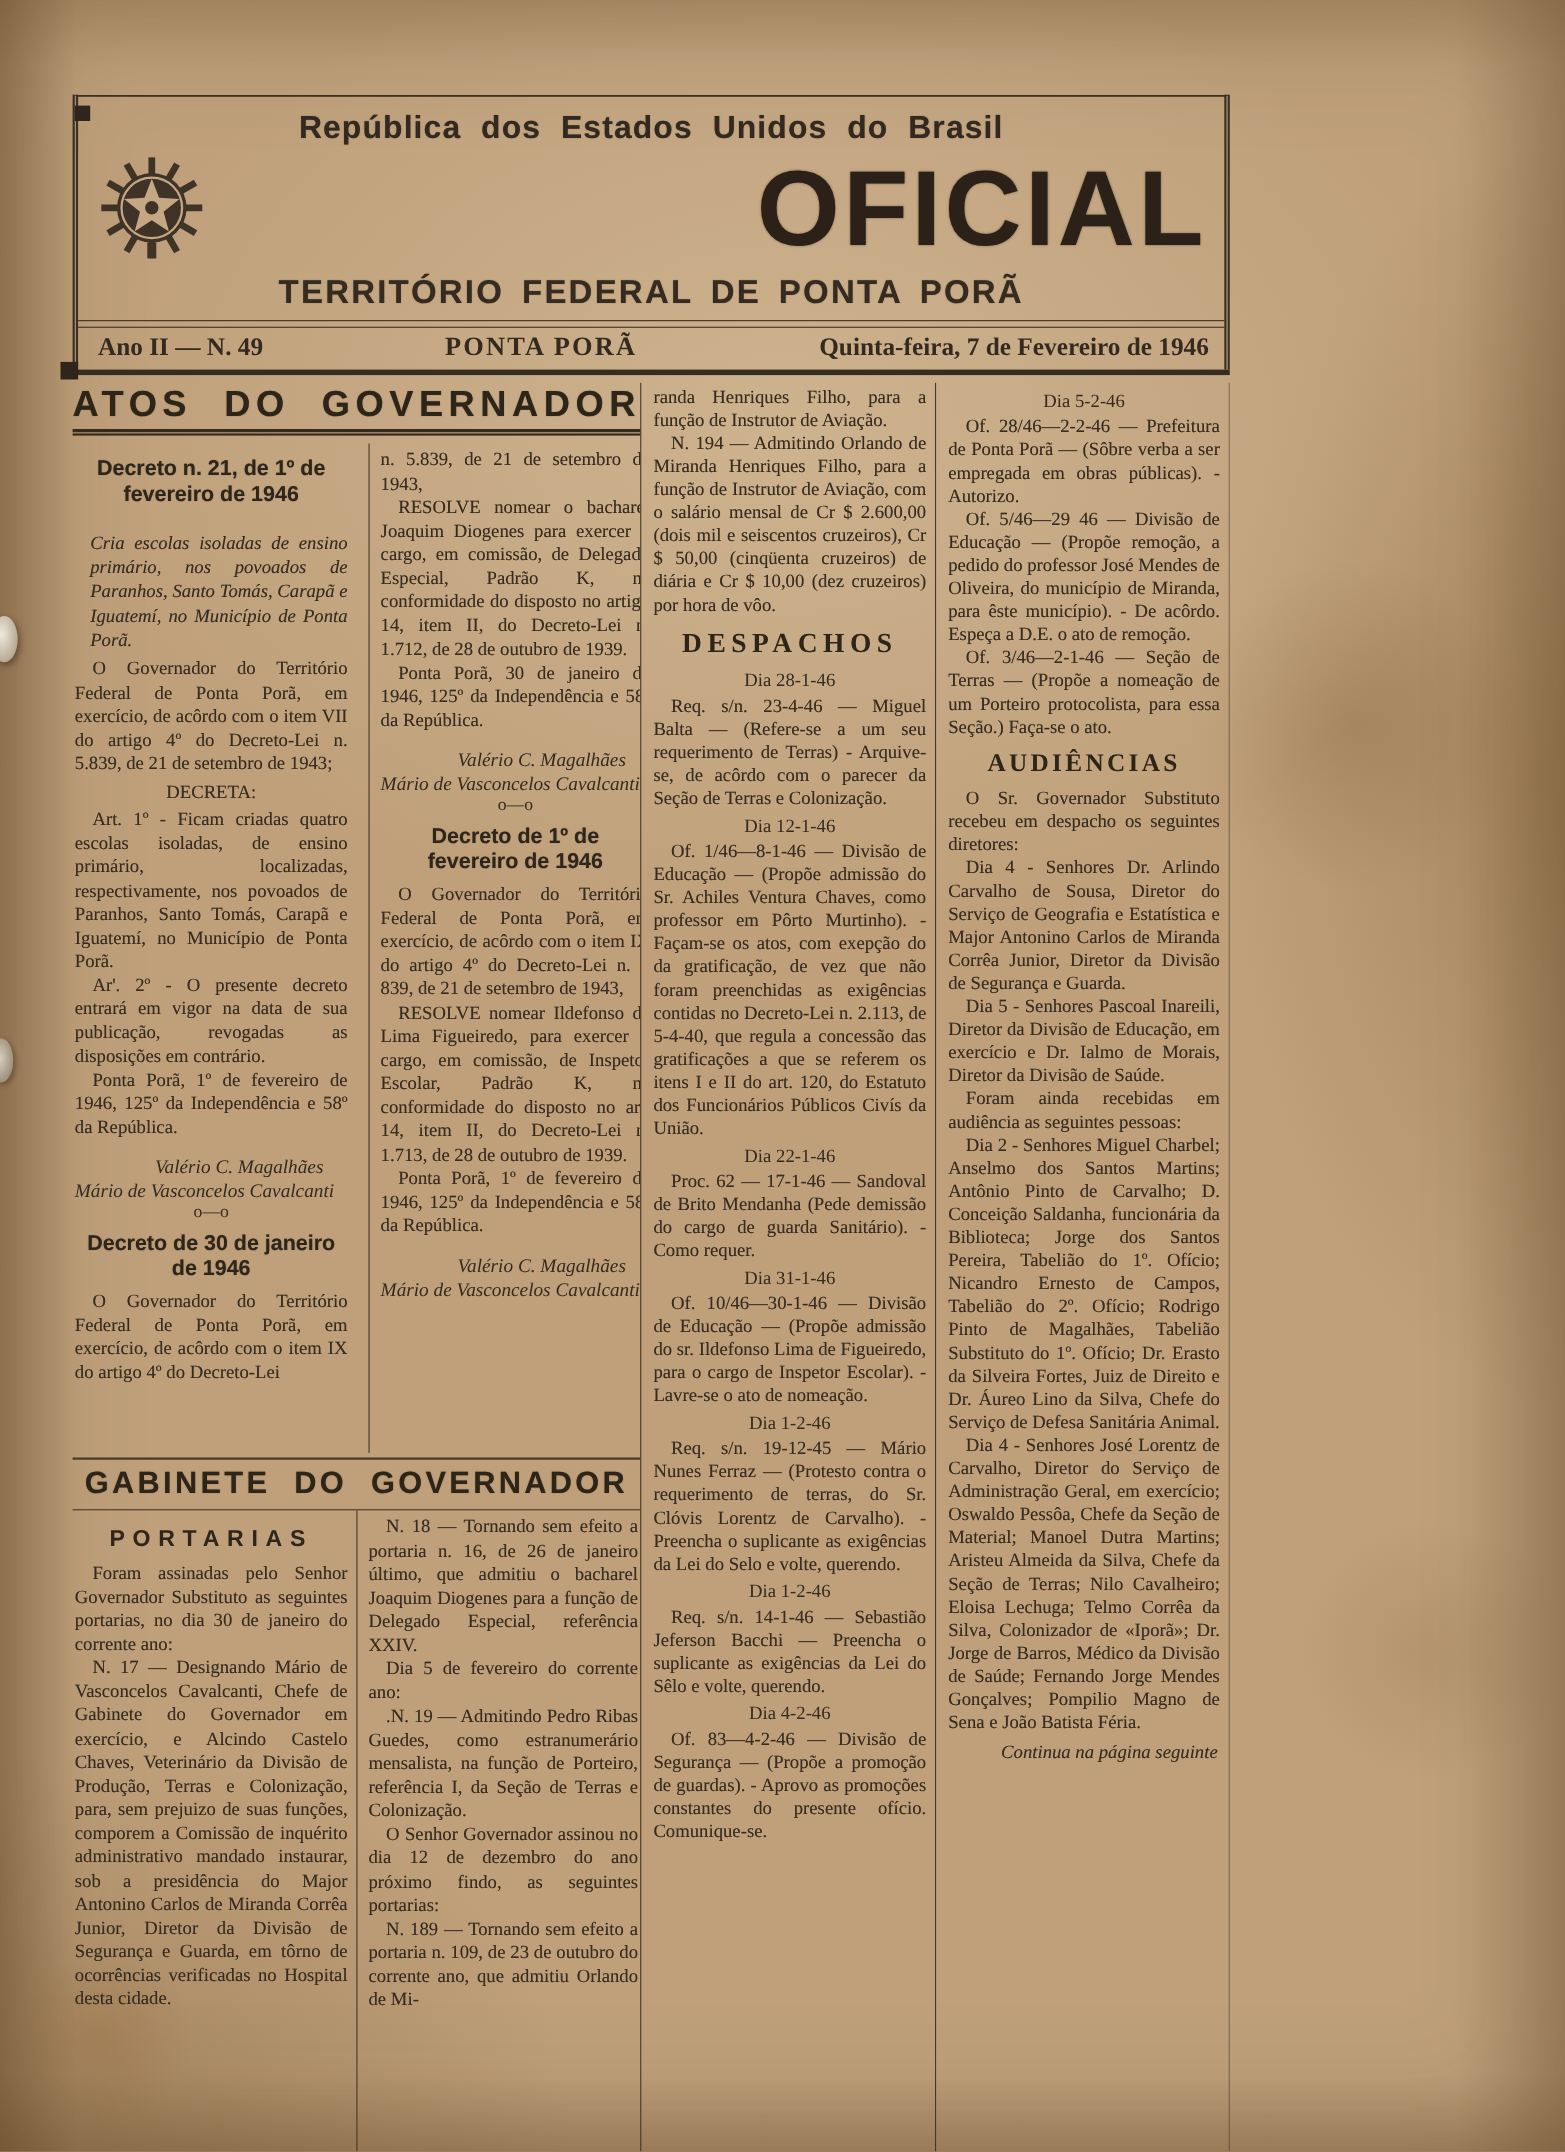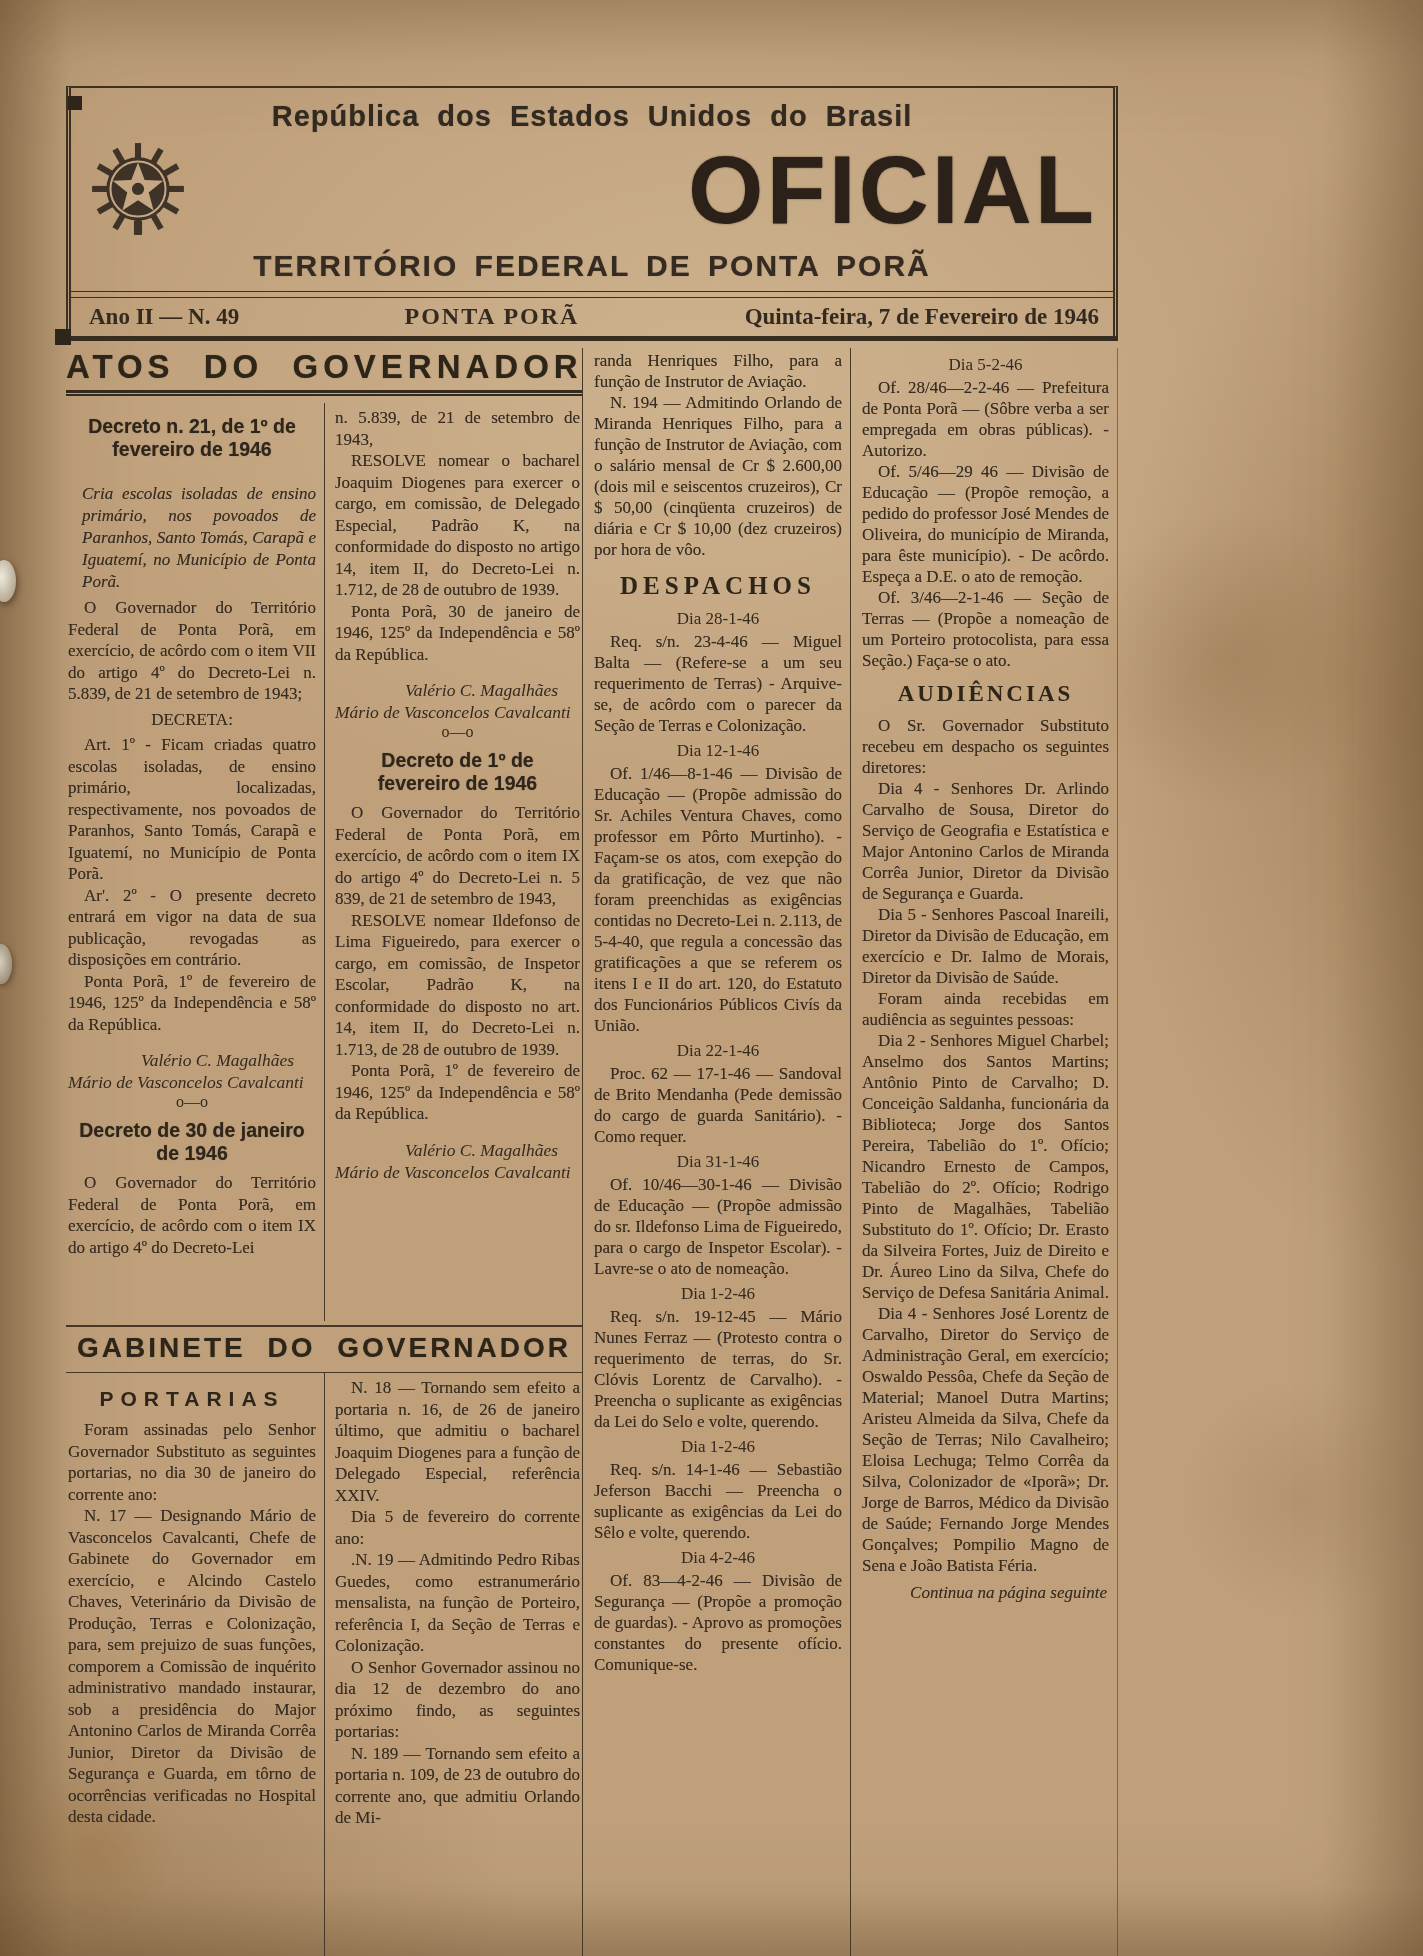--- a/index.html
+++ b/index.html
@@ -67,21 +67,21 @@
   .banner{
     font-family:"Liberation Sans",sans-serif;font-weight:700;color:#2e2519;
     text-align:center;white-space:nowrap;text-shadow:0 0 1px rgba(46,37,25,.5);
   }
   .banner-atos{
     font-size:33px;letter-spacing:5px;word-spacing:15px;
     border-bottom:3px solid #342a1e;position:relative;padding-bottom:4px;
   }
   .banner-atos::after{content:"";position:absolute;left:0;right:0;bottom:-6px;height:2px;background:#342a1e;}
   .two-col{display:flex;overflow:hidden;}
-  .two-col.atos{height:918px;margin-top:10px;}
+  .two-col.atos{height:918px;margin-top:10px;gap:11px;}
   .two-col.gab{height:590px;}
   .ncol{width:258px;box-sizing:border-box;padding:4px 8px 0 2px;flex:0 0 auto;}
   .ncol.second{border-left:1.6px solid #463827;padding:4px 2px 0 10px;}
   .thin-rule{height:1.6px;background:#463827;margin:4px 0 0;}
   .banner-gab{font-size:28px;letter-spacing:3px;word-spacing:11px;padding:5px 0 4px;}
   .col3,.col4{
     width:268px;flex:0 0 auto;box-sizing:border-box;
     border-left:1.6px solid #463827;padding:2px 8px 0 11px;min-height:1555px;
   }
   .col4{border-right:1.2px solid rgba(70,56,39,.55);min-height:1580px;}

